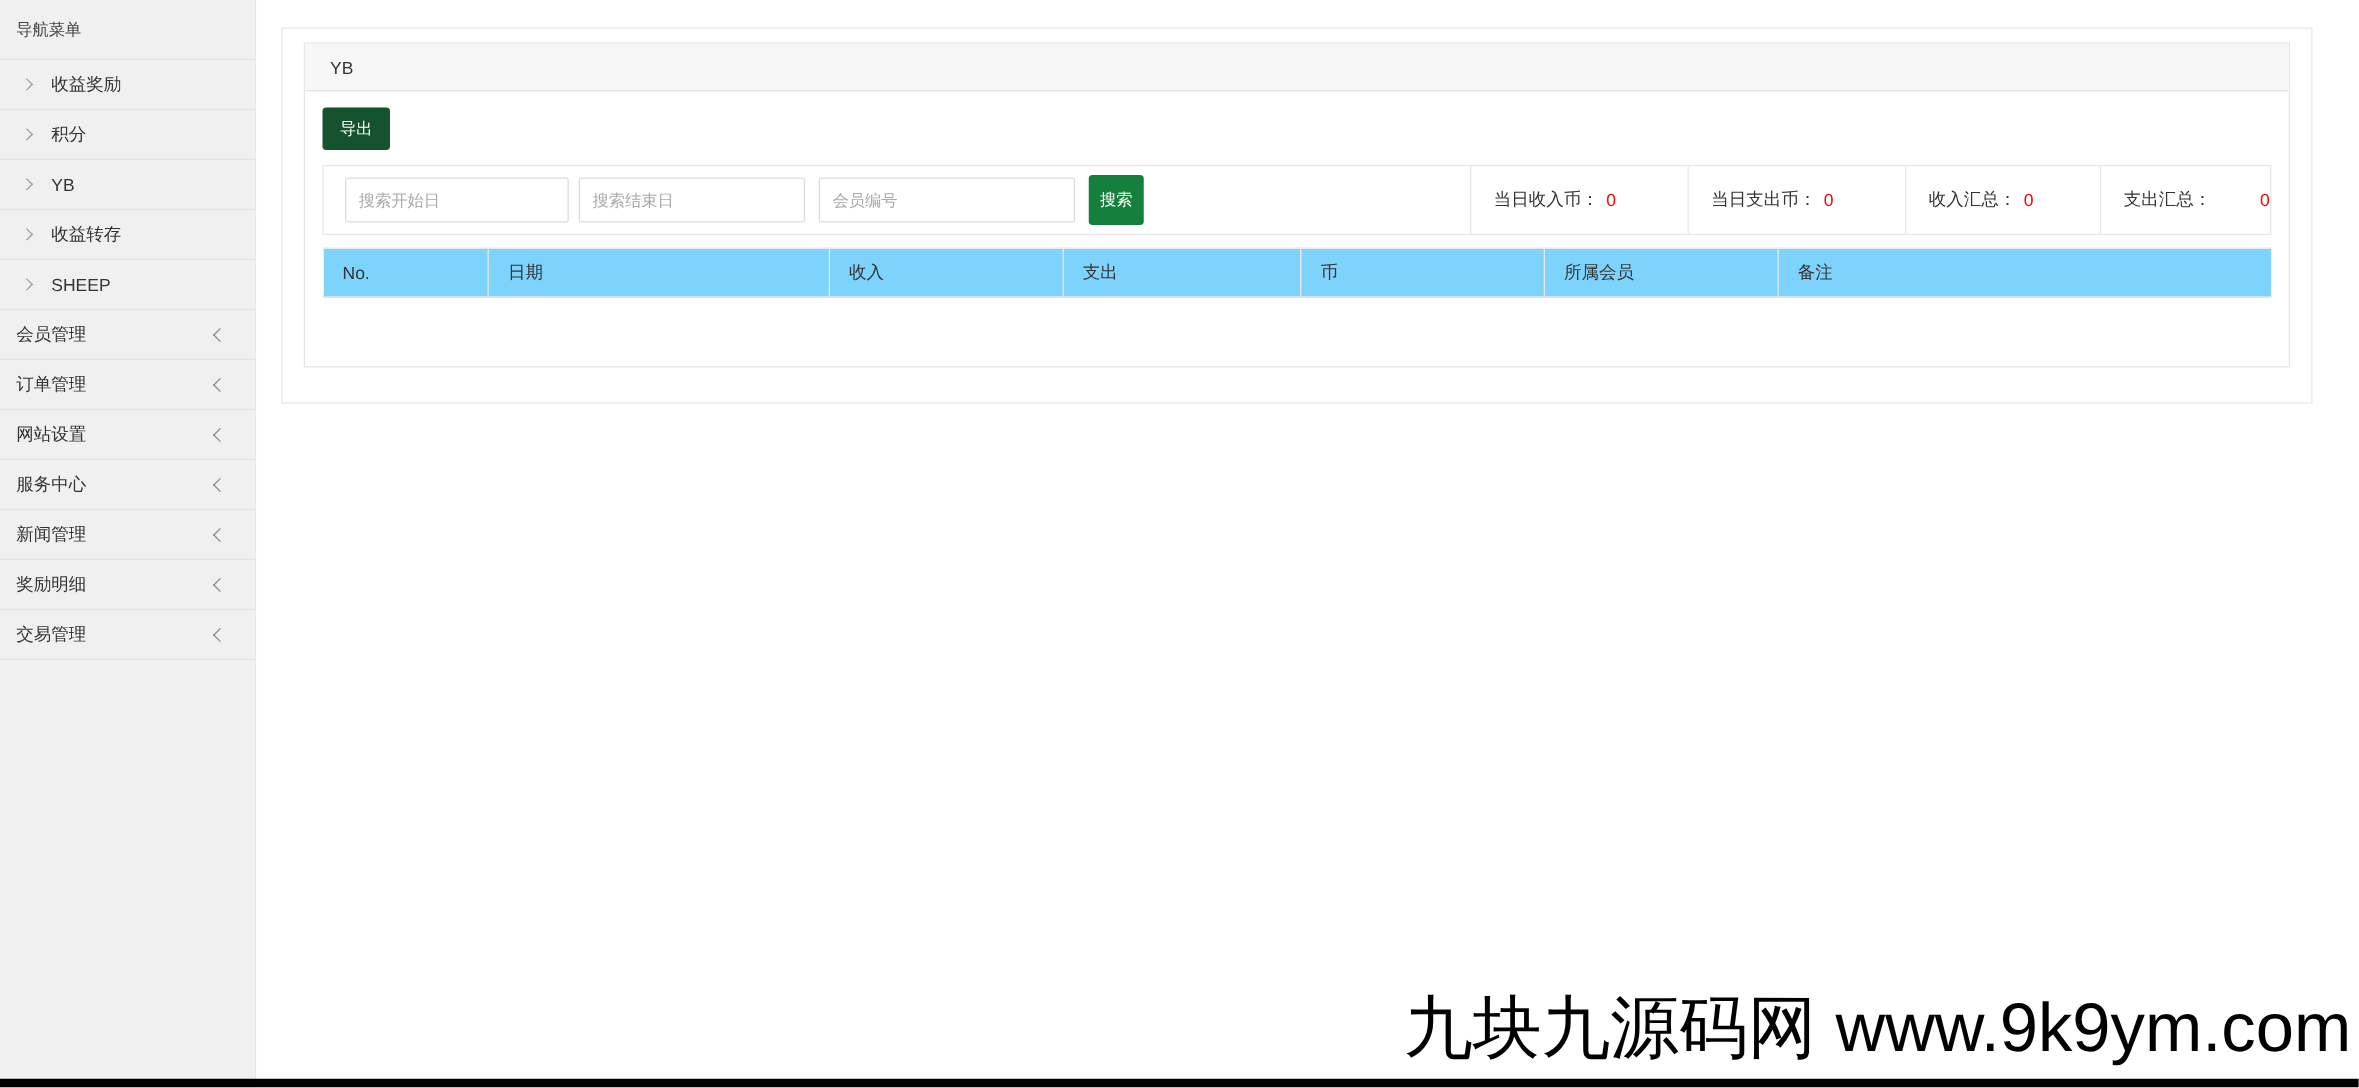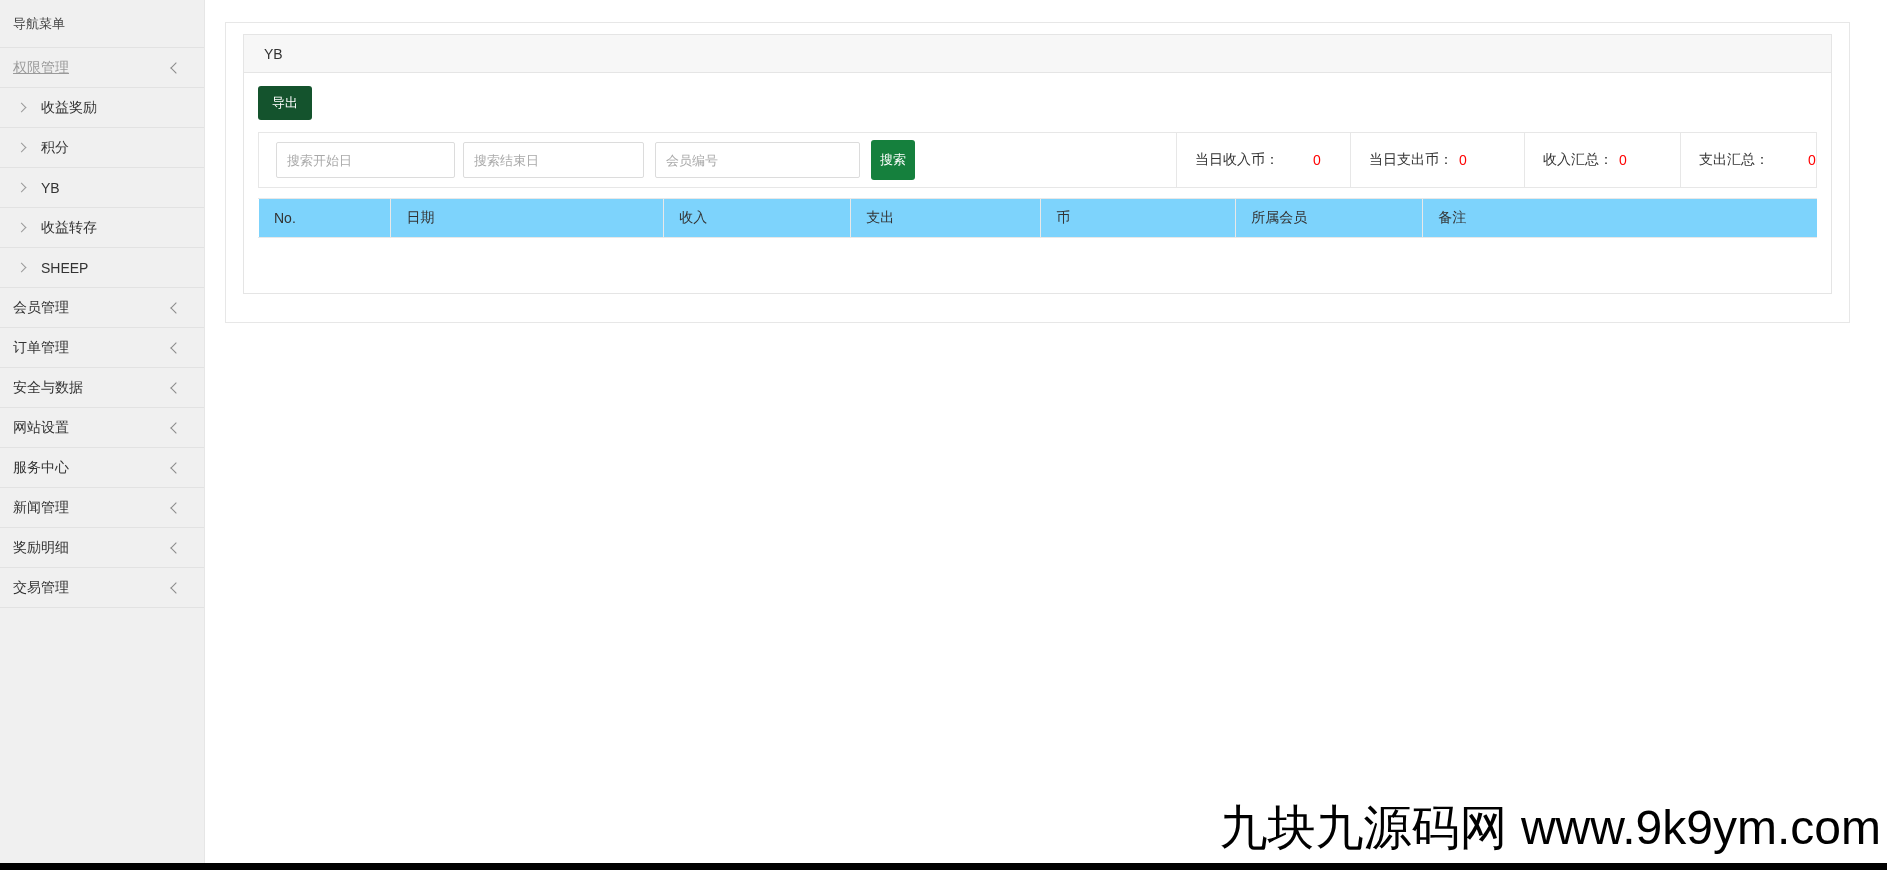--- a/index.html
+++ b/index.html
@@ -72,21 +72,21 @@
   .inp-start  { width:179px; margin-left:17px; }
   .inp-end    { width:181px; margin-left:8px; }
   .inp-member { width:205px; margin-left:11px; }
   .btn-search { margin-left:11px; }
   .filter-spacer { flex:1; }
   .stat-cell {
     height:100%; display:flex; align-items:center;
     border-left:1px solid #e7e7e7; padding-left:18px;
     font-size:14px; color:#333; white-space:nowrap;
   }
-  .stat-cell:nth-child(1) { width:174px;gap:28px; }
+  .stat-cell:nth-child(1) { width:174px; }
   .stat-cell:nth-child(2) { width:174px; }
   .stat-cell:nth-child(3) { width:156px; }
   .stat-cell:nth-child(4) { width:136px;gap:33px; }
   .stat-value { color:#ff0000; margin-left:6px; }
 
   table.data-table {
     width:100%; margin-top:10px; border-collapse:collapse; table-layout:fixed;
   }
   table.data-table th {
     height:39px; background:#7dd3fc; text-align:left; font-weight:normal;
@@ -98,39 +98,35 @@
   table.data-table th:nth-child(2) { width:17.5%; }
   table.data-table th:nth-child(3) { width:12%; }
   table.data-table th:nth-child(4) { width:12.2%; }
   table.data-table th:nth-child(5) { width:12.5%; }
   table.data-table th:nth-child(6) { width:12%; }
   .table-empty-space { height:55px; }
 
   
   .watermark {
     position:absolute; right:6px; bottom:10px;
-    font-size:48px; color:#000; white-space:nowrap;
+    font-size:55px; color:#000; white-space:nowrap;
     font-family:"Liberation Sans","DejaVu Sans",sans-serif;
     z-index:50; letter-spacing:0;
   }
   .bottom-bar {
     position:absolute; left:0; bottom:0; width:1887px; height:7px;
     background:#000; z-index:51;
   }
 </style>
 </head>
 <body>
 
 <aside class="sidebar">
   <div class="nav-header">导航菜单</div>
   <nav>
-      <div class="nav-item group muted underline">
-        <span class="nav-label">权限管理</span>
-        <span class="chev chev-left"></span>
-      </div>
       <div class="nav-item sub">
         <span class="chev chev-right"></span>
         <span class="nav-label">收益奖励</span>
       </div>
       <div class="nav-item sub">
         <span class="chev chev-right"></span>
         <span class="nav-label">积分</span>
       </div>
       <div class="nav-item sub">
         <span class="chev chev-right"></span>
@@ -143,24 +139,20 @@
       <div class="nav-item sub">
         <span class="chev chev-right"></span>
         <span class="nav-label">SHEEP</span>
       </div>
       <div class="nav-item group">
         <span class="nav-label">会员管理</span>
         <span class="chev chev-left"></span>
       </div>
       <div class="nav-item group">
         <span class="nav-label">订单管理</span>
-        <span class="chev chev-left"></span>
-      </div>
-      <div class="nav-item group">
-        <span class="nav-label">安全与数据</span>
         <span class="chev chev-left"></span>
       </div>
       <div class="nav-item group">
         <span class="nav-label">网站设置</span>
         <span class="chev chev-left"></span>
       </div>
       <div class="nav-item group">
         <span class="nav-label">服务中心</span>
         <span class="chev chev-left"></span>
       </div>

